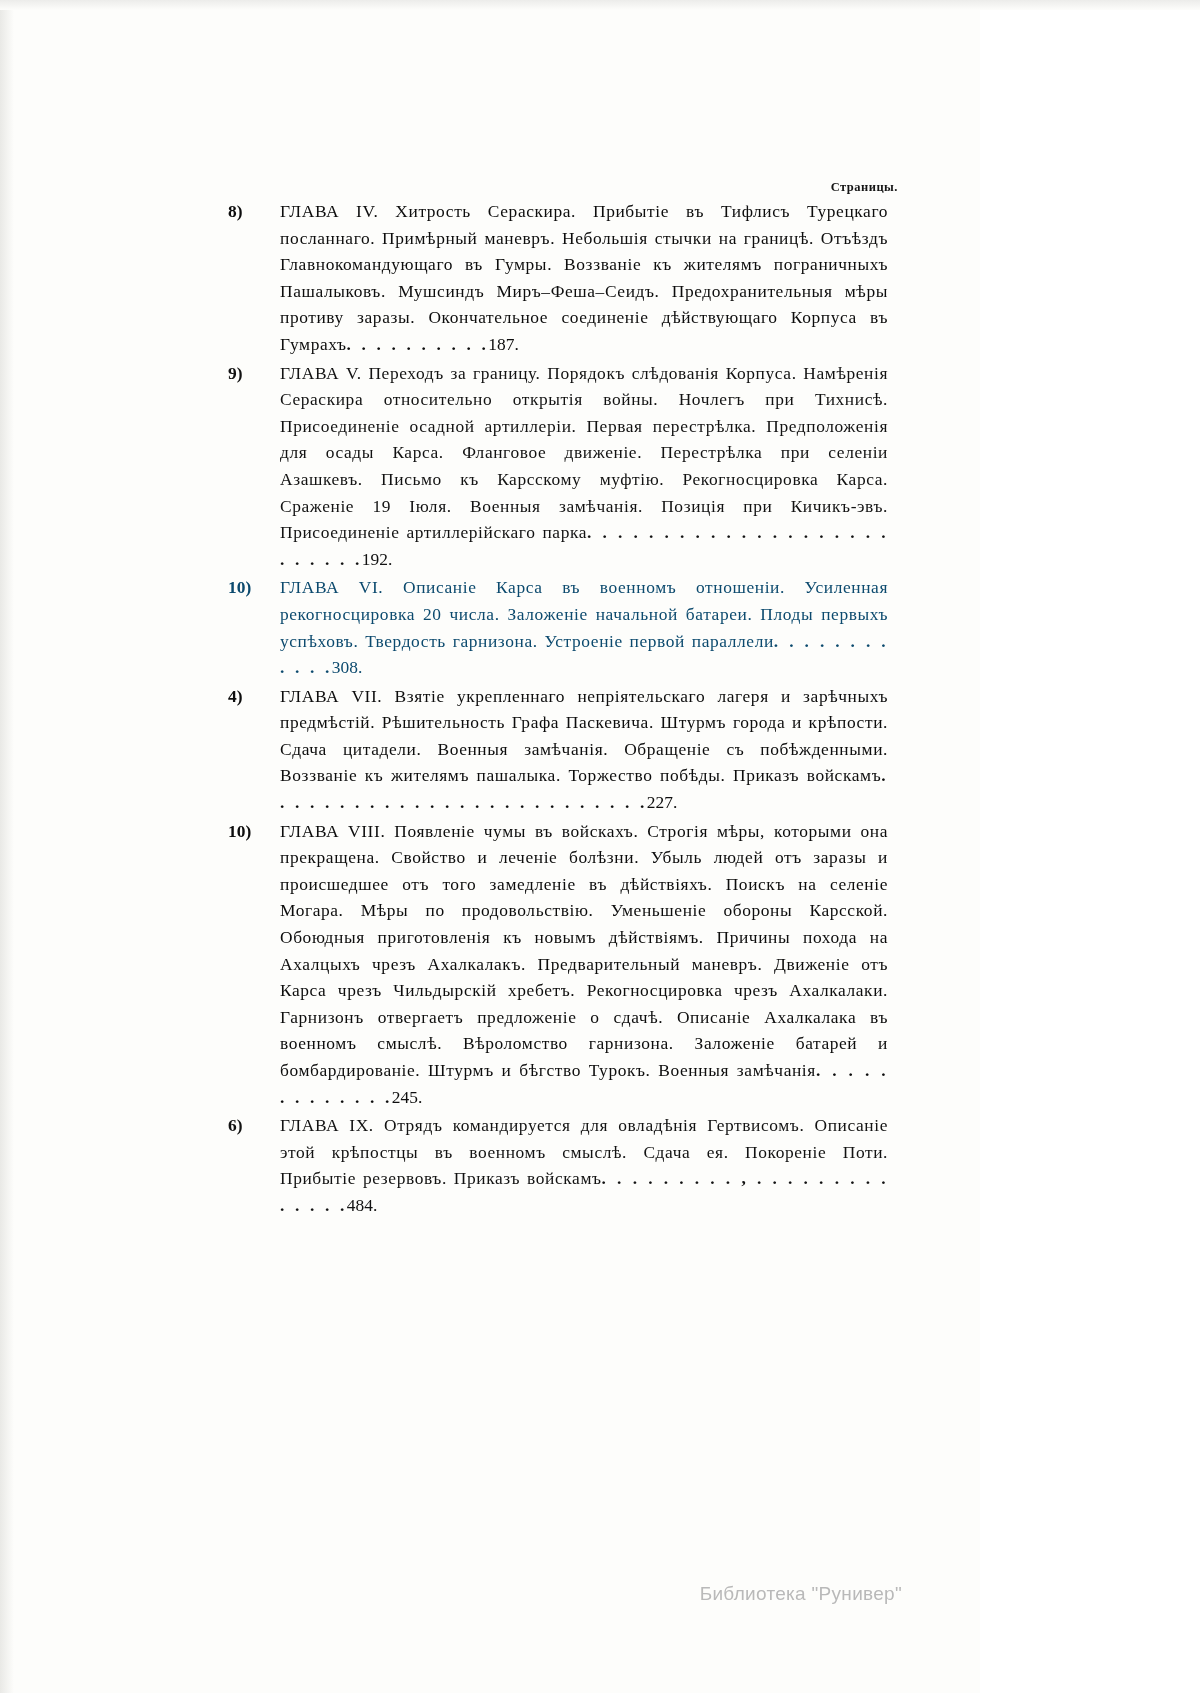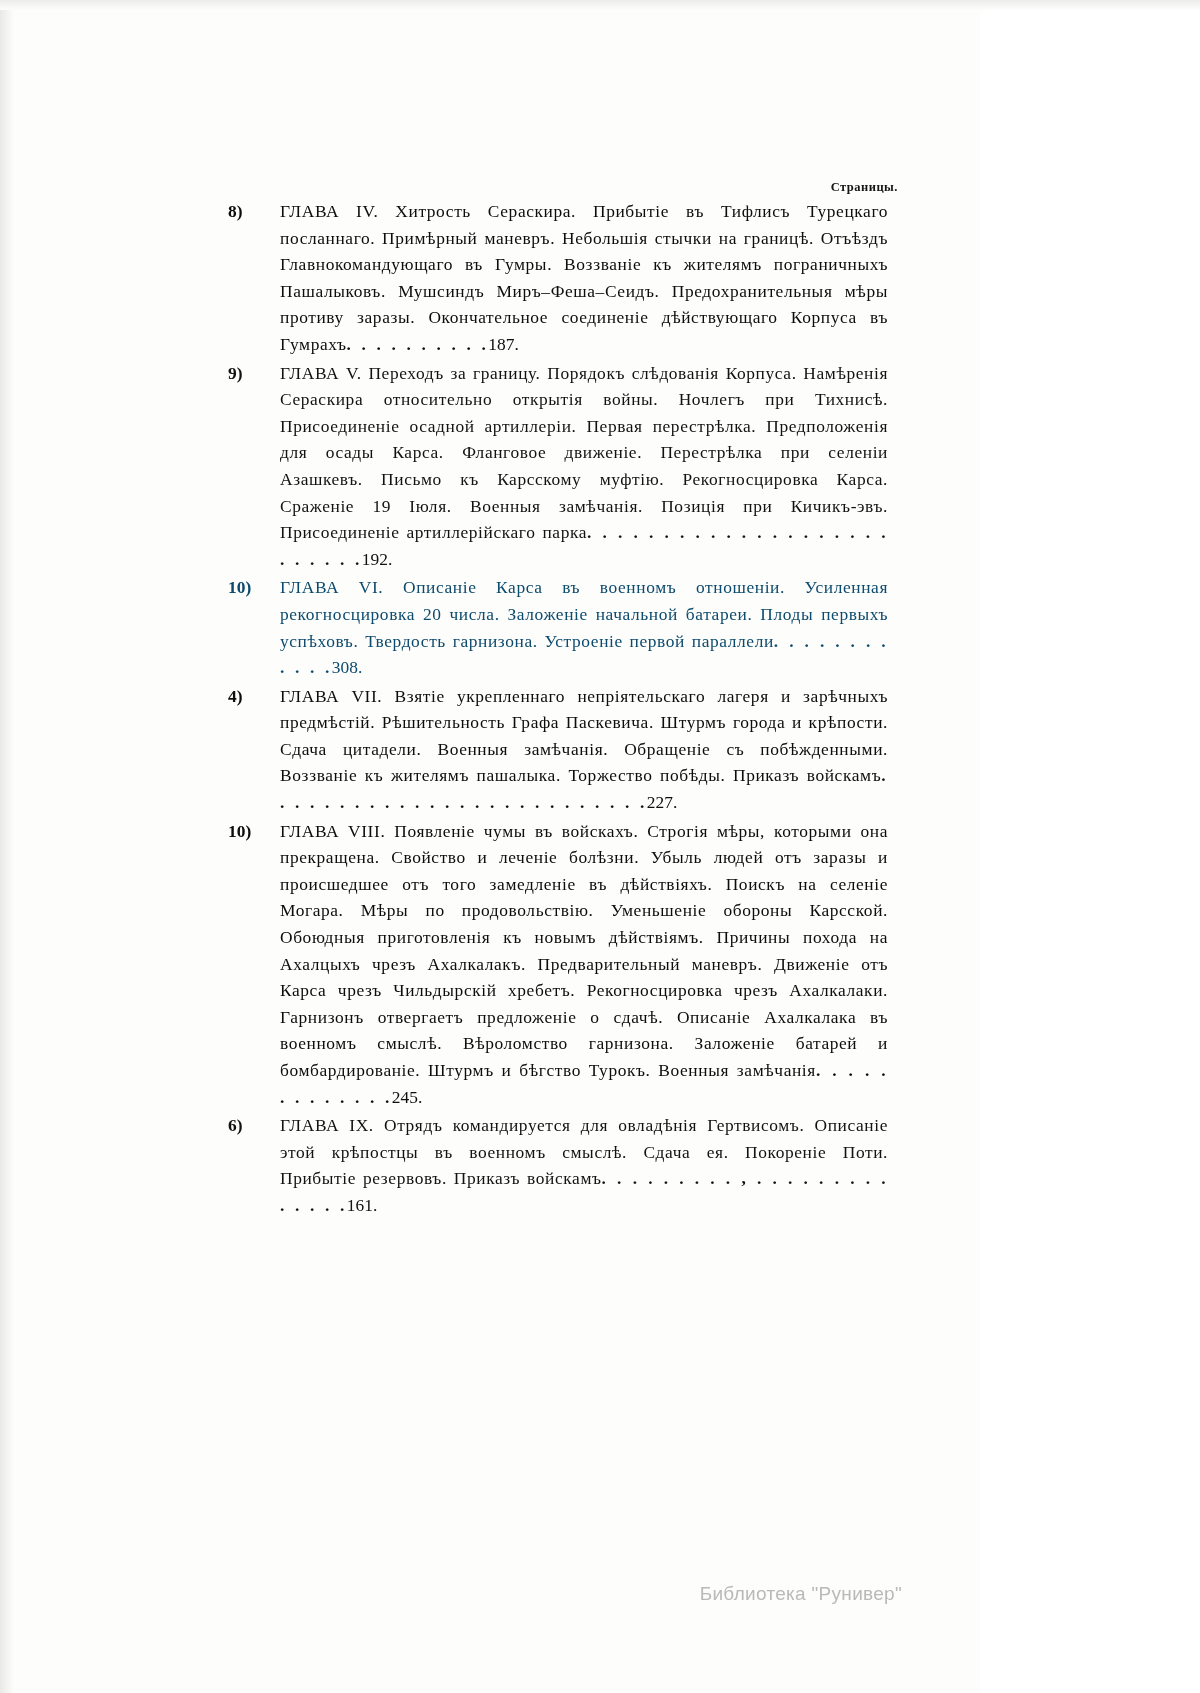--- a/index.html
+++ b/index.html
@@ -132,19 +132,19 @@
       <span class="body"><span class="chap">ГЛАВА VII. Взятіе укрепленнаго непріятельскаго лагеря и зарѣчныхъ предмѣстій. Рѣшительность Графа Паскевича. Штурмъ города и крѣпости. Сдача цитадели. Военныя замѣчанія. Обращеніе съ побѣжденными. Воззваніе къ жителямъ пашалыка. Торжество побѣды. Приказъ войскамъ</span><span class="leader">. . . . . . . . . . . . . . . . . . . . . . . . . .</span><span class="pageno">227.</span></span>
     </div>
 
     <div class="entry ink-heavy">
       <span class="num">10)</span>
       <span class="body"><span class="chap">ГЛАВА VIII. Появленіе чумы въ войскахъ. Строгія мѣры, которыми она прекращена. Свойство и леченіе болѣзни. Убыль людей отъ заразы и происшедшее отъ того замедленіе въ дѣйствіяхъ. Поискъ на селеніе Могара. Мѣры по продовольствію. Уменьшеніе обороны Карсской. Обоюдныя приготовленія къ новымъ дѣйствіямъ. Причины похода на Ахалцыхъ чрезъ Ахалкалакъ. Предварительный маневръ. Движеніе отъ Карса чрезъ Чильдырскій хребетъ. Рекогносцировка чрезъ Ахалкалаки. Гарнизонъ отвергаетъ предложеніе о сдачѣ. Описаніе Ахалкалака въ военномъ смыслѣ. Вѣроломство гарнизона. Заложеніе батарей и бомбардированіе. Штурмъ и бѣгство Турокъ. Военныя замѣчанія</span><span class="leader">. . . . . . . . . . . . .</span><span class="pageno">245.</span></span>
     </div>
 
     <div class="entry">
       <span class="num">6)</span>
-      <span class="body"><span class="chap">ГЛАВА IX. Отрядъ командируется для овладѣнія Гертвисомъ. Описаніе этой крѣпостцы въ военномъ смыслѣ. Сдача ея. Покореніе Поти. Прибытіе резервовъ. Приказъ войскамъ</span><span class="leader">. . . . . . . . . , . . . . . . . . . . . . . .</span><span class="pageno">161.</span></span>
+      <span class="body"><span class="chap">ГЛАВА IX. Отрядъ командируется для овладѣнія Гертвисомъ. Описаніе этой крѣпостцы въ военномъ смыслѣ. Сдача ея. Покореніе Поти. Прибытіе резервовъ. Приказъ войскамъ</span><span class="leader">. . . . . . . . . , . . . . . . . . . . . . . .</span><span class="pageno">484.</span></span>
     </div>
 
   </div>
 
   <div class="watermark">Библиотека "Рунивер"</div>
 </div>
 
 </body></html>

